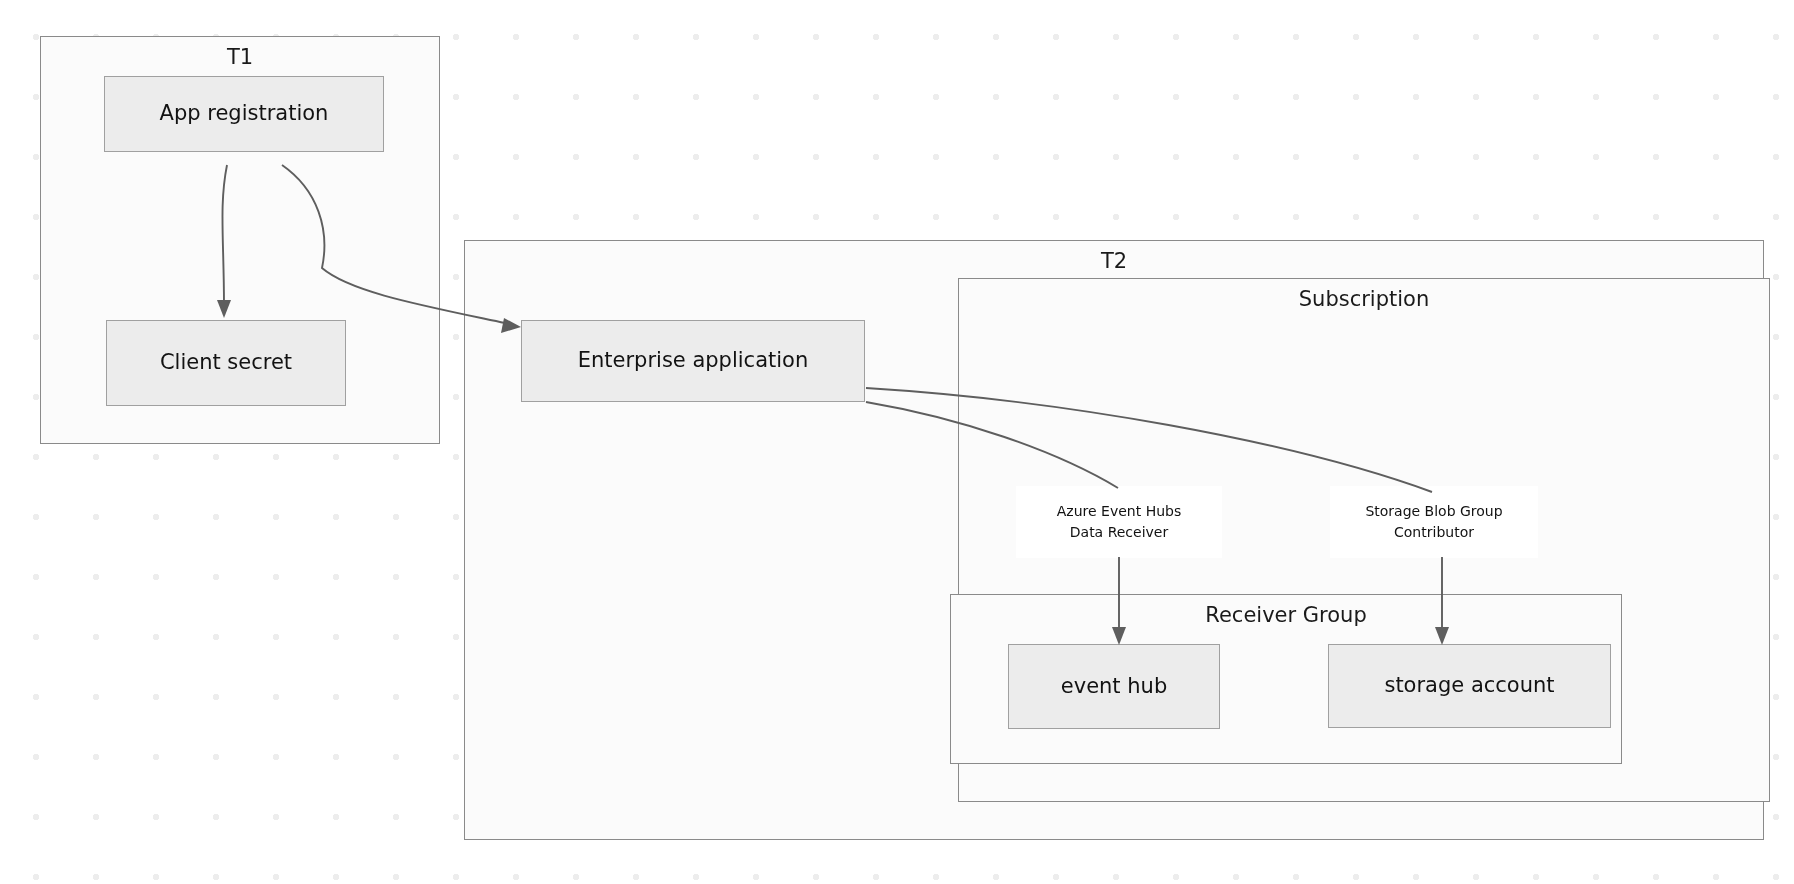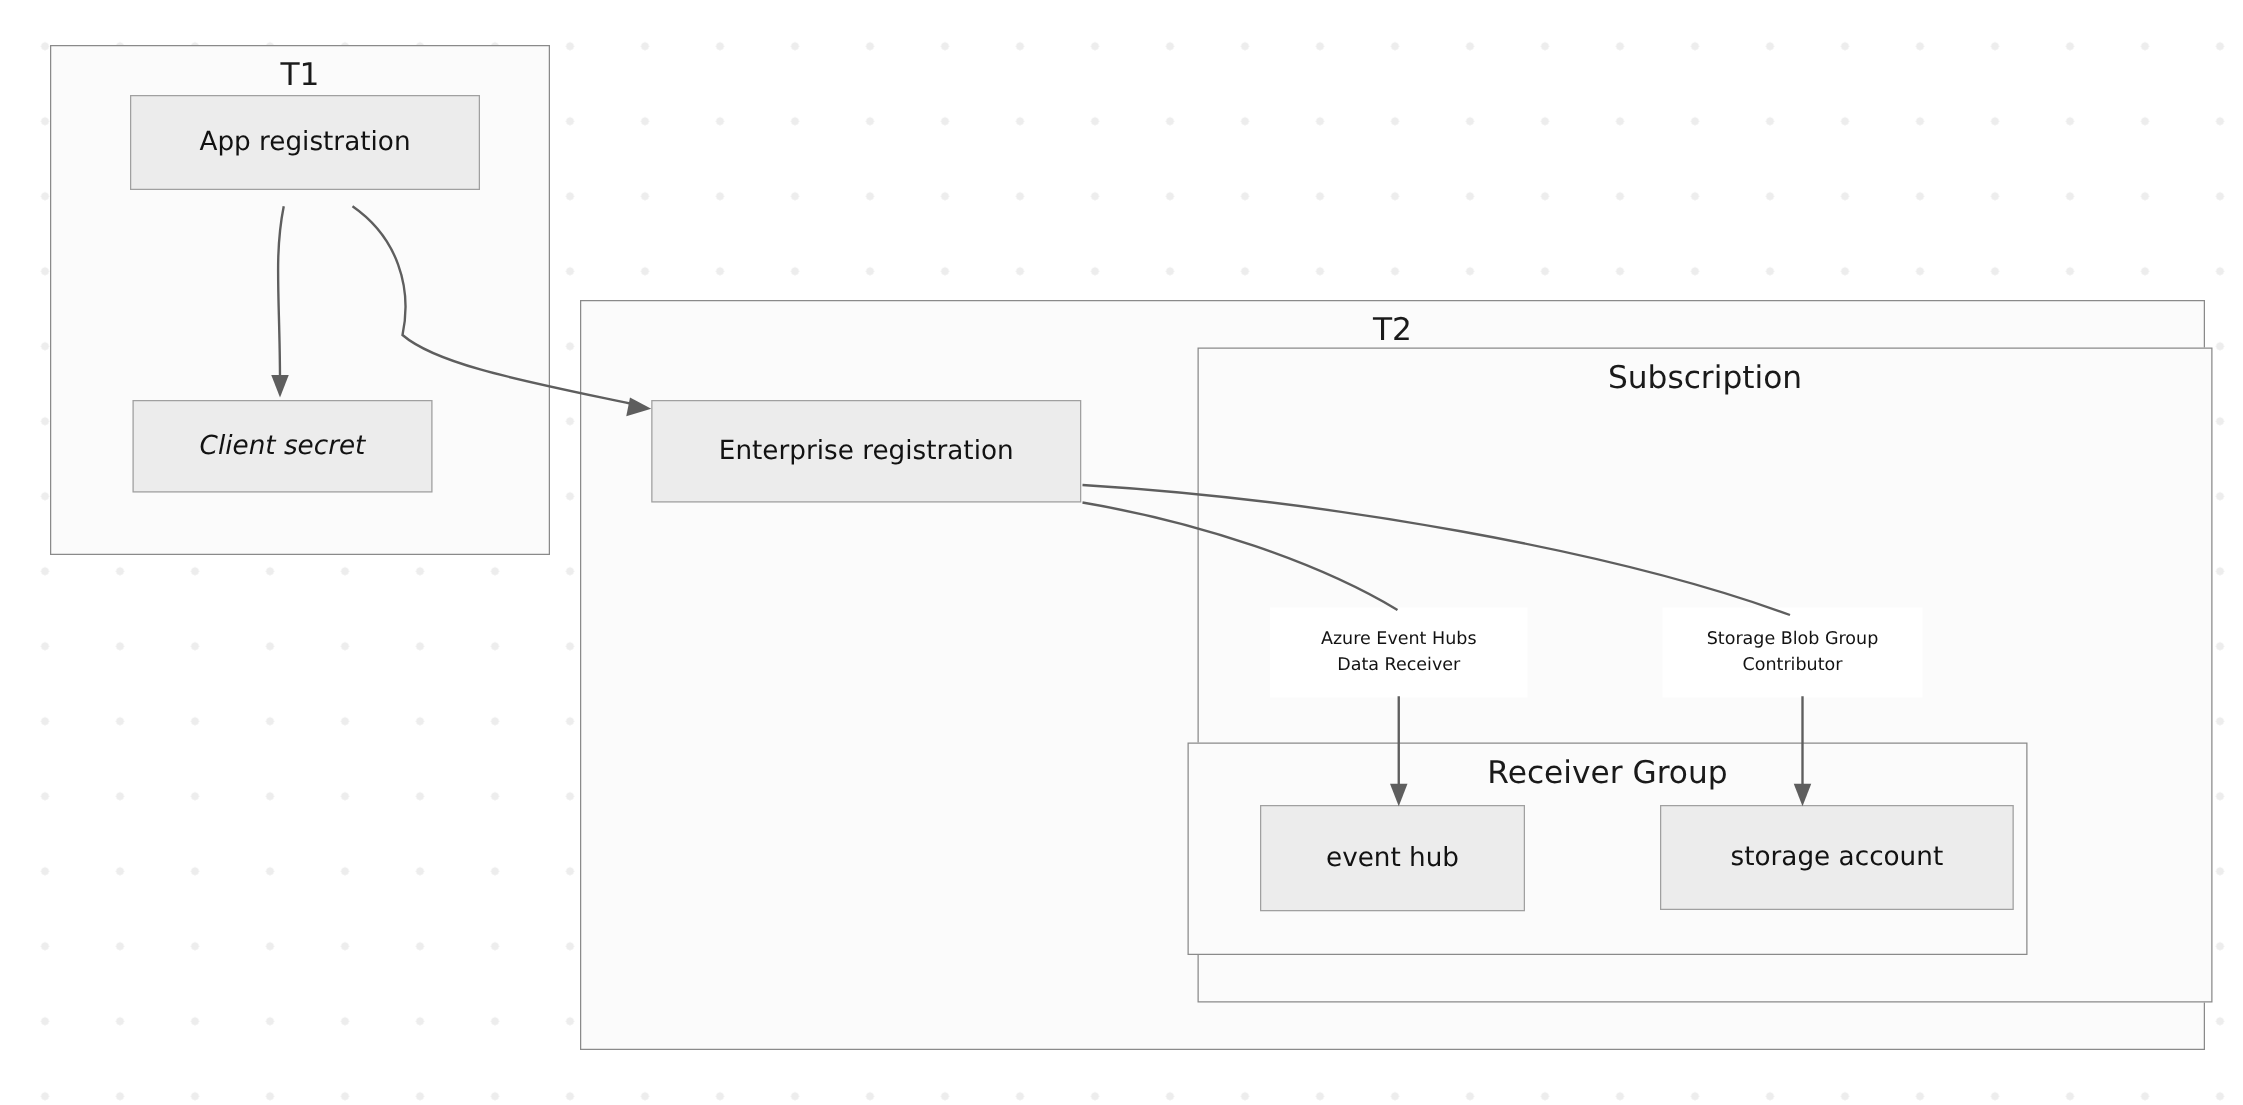--- a/index.html
+++ b/index.html
@@ -25,21 +25,21 @@
     background: #fbfbfb;
     border: 1.6px solid #8a8a8a;
     box-sizing: border-box;
   }
   .group > .group-label {
     position: absolute;
     top: 7px;
     left: 0;
     right: 0;
     text-align: center;
-    font-size: 25px;
+    font-size: 21px;
     color: #1a1a1a;
     line-height: 1.25;
     white-space: nowrap;
   }
 
   
   .node {
     position: absolute;
     background: #ececec;
     border: 1.4px solid #a0a0a0;
@@ -151,26 +151,26 @@
     </g>
 
   </svg>
 
   <div class="layer-nodes">
 
     <div class="node" style="left:104px; top:76px; width:280px; height:76px;">
       <span>App registration</span>
     </div>
 
-    <div class="node" style="left:106px; top:320px; width:240px; height:74px;font-style:italic;">
+    <div class="node" style="left:106px; top:320px; width:240px; height:86px;">
       <span>Client secret</span>
     </div>
 
     <div class="node" style="left:521px; top:320px; width:344px; height:82px;">
-      <span>Enterprise registration</span>
+      <span>Enterprise application</span>
     </div>
 
     <div class="node" style="left:1008px; top:644px; width:212px; height:85px;">
       <span>event hub</span>
     </div>
 
     <div class="node" style="left:1328px; top:644px; width:283px; height:84px;">
       <span>storage account</span>
     </div>
 

